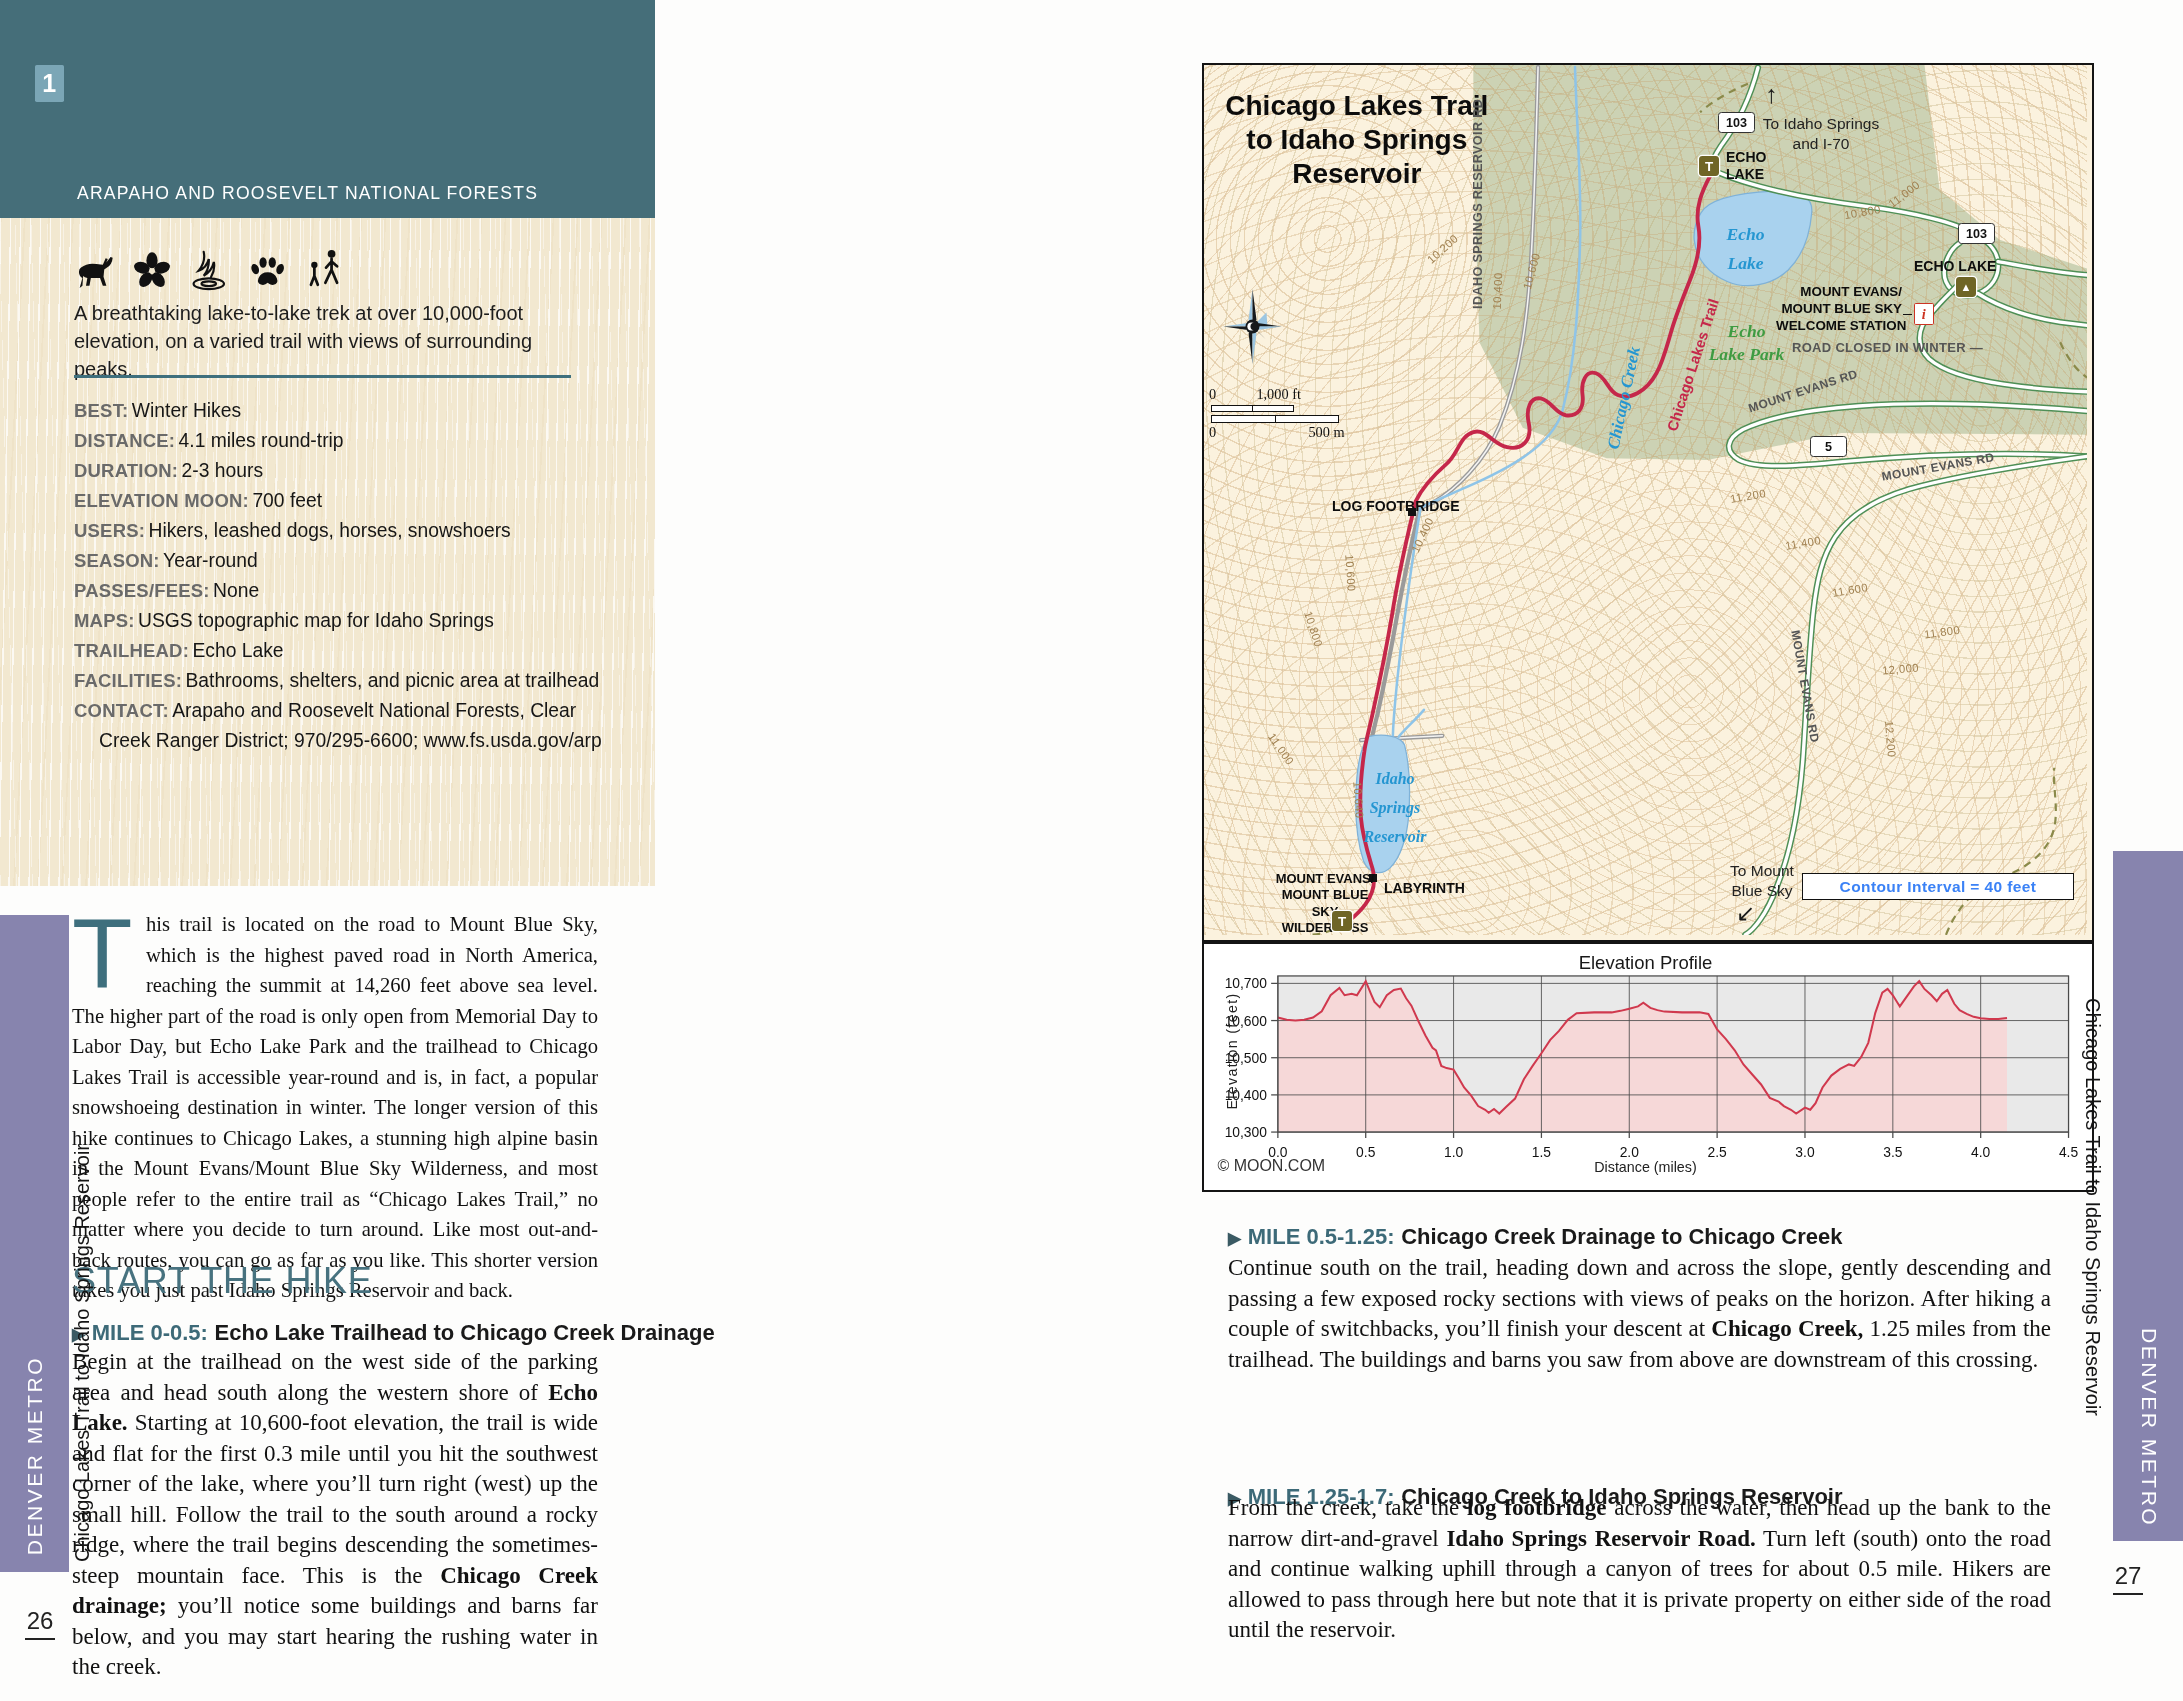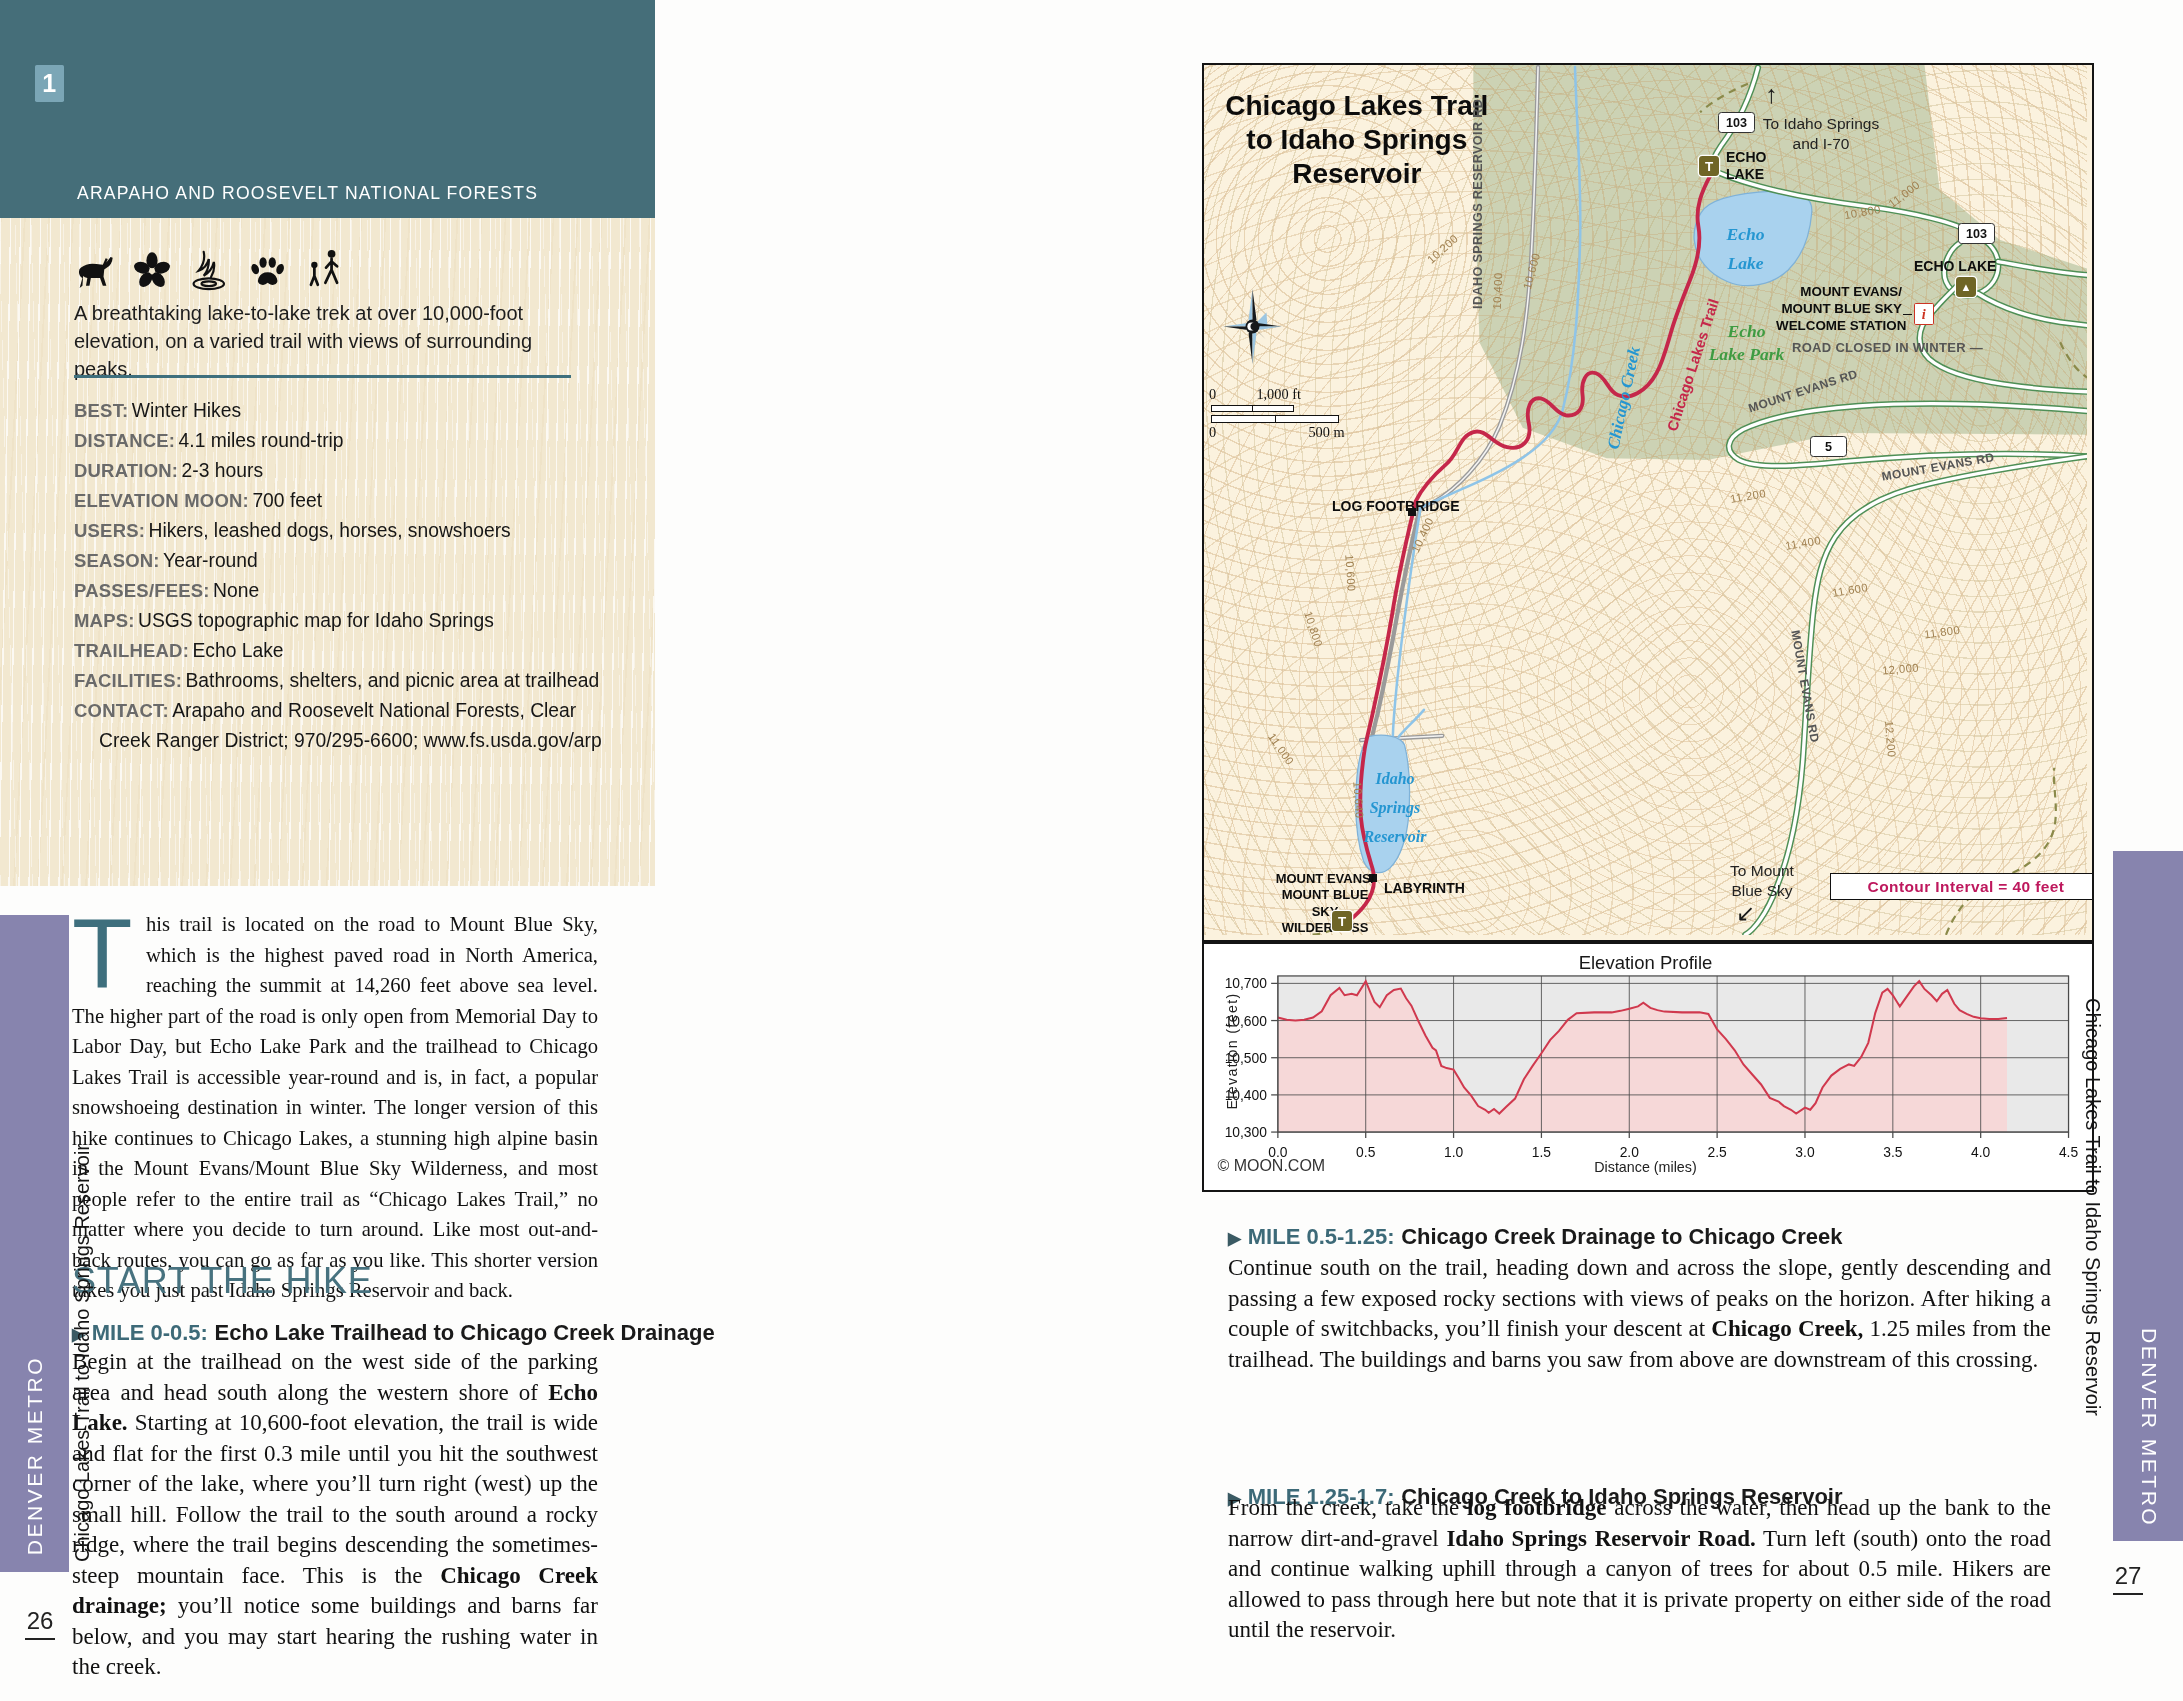--- a/index.html
+++ b/index.html
@@ -81,21 +81,21 @@
   .ctr{color:#a08050;font-size:11.3px;letter-spacing:0.4px;}
   .badge-t{position:absolute;width:20px;height:20px;background:#6f6526;border-radius:3.4px;color:#fff;
            display:flex;align-items:center;justify-content:center;font-size:13.4px;font-weight:700;box-shadow:0 0 0 1.3px #fff;}
   .shield{position:absolute;min-width:30px;height:19.3px;background:#fff;border:1.7px solid #333;border-radius:3.4px;
           display:inline-flex;align-items:center;justify-content:center;font-size:12.6px;font-weight:700;color:#111;padding:0 2.5px;}
   .badge-i{position:absolute;width:17.6px;height:20px;background:#fff;border:1.7px solid #cc3322;color:#cc3322;
            display:flex;align-items:center;justify-content:center;font-family:"Liberation Serif",serif;font-weight:700;font-style:italic;font-size:14.3px;border-radius:1.7px;}
   .sqmark{position:absolute;width:7.6px;height:7.6px;background:#111;}
   .leader{position:absolute;border-top:1.7px solid #111;}
   .contour-note{left:598px;top:808px;width:270px;height:25px;background:#fff;border:1.7px solid #111;
-                display:flex;align-items:center;justify-content:center;font-size:15.5px;font-weight:600;letter-spacing:0.4px;color:#be185d;margin-left:28px;}
+                display:flex;align-items:center;justify-content:center;font-size:15.5px;font-weight:600;letter-spacing:0.4px;color:#3b82f6;}
   .scaleblock{left:3.4px;top:321px;width:176px;font-family:"Liberation Serif",serif;font-size:14.3px;color:#111;}
   .sbar{position:relative;height:5.9px;border:1.3px solid #111;background:#fff;margin-left:3.4px;}
   .sbar .tick{position:absolute;top:0;width:1.3px;height:100%;background:#111;}
 
   
   .profile-panel{left:1202px;top:942px;width:888px;height:246px;border:2.5px solid #141414;background:#fff;}
   .pp-title{left:0;top:8.4px;width:883px;text-align:center;font-size:18.5px;color:#191919;}
   .pp-ylabel{left:-52px;top:99px;width:160px;text-align:center;font-size:14.3px;letter-spacing:1.3px;color:#222;transform:rotate(-90deg);}
   .pp-xlabel{left:0;top:215px;width:883px;text-align:center;font-size:14.3px;color:#222;}
   .pp-credit{left:13.4px;top:213px;font-size:16px;color:#333;}

